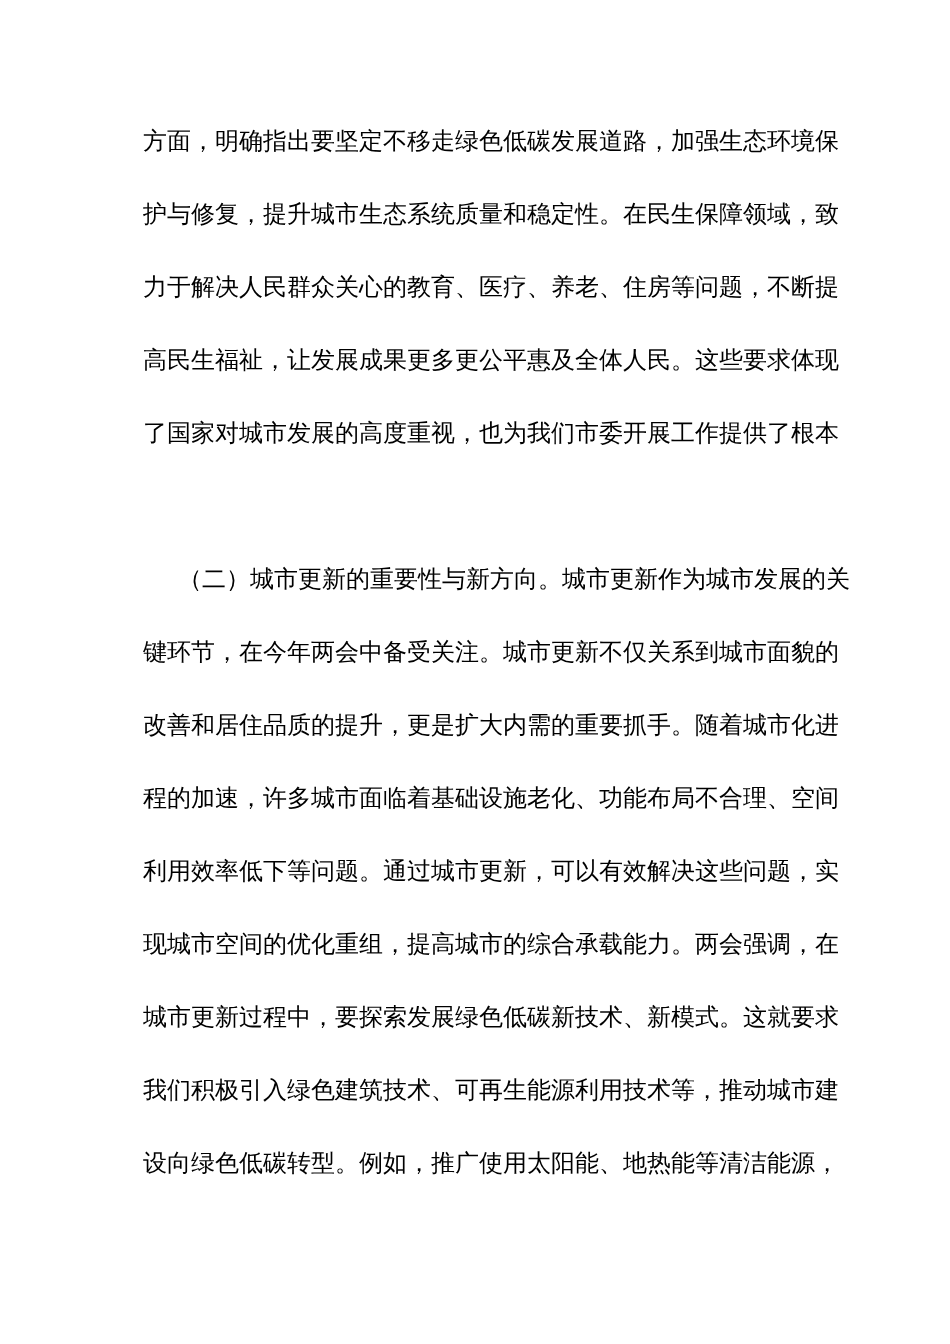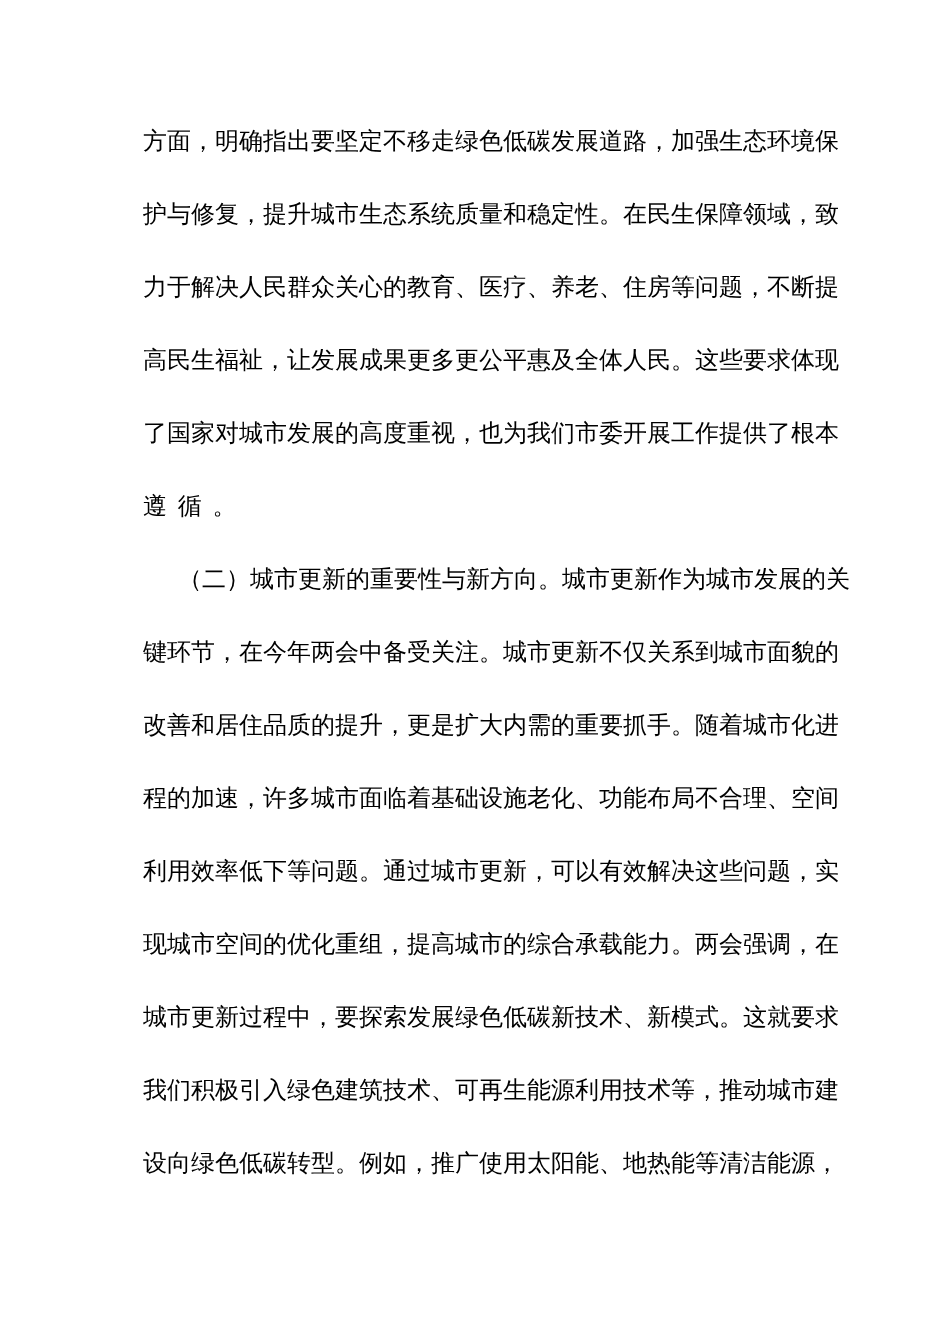--- a/index.html
+++ b/index.html
@@ -196,21 +196,20 @@
       <span>开</span>
       <span>展</span>
       <span>工</span>
       <span>作</span>
       <span>提</span>
       <span>供</span>
       <span>了</span>
       <span>根</span>
       <span>本</span>
     </div>
-  <div class="line last" style="top:491px">遵循。</div>
   <div class="line indent" style="top: 564px; display: flex; justify-content: space-between;">
       <span>（</span>
       <span>二</span>
       <span>）</span>
       <span>城</span>
       <span>市</span>
       <span>更</span>
       <span>新</span>
       <span>的</span>
       <span>重</span>

